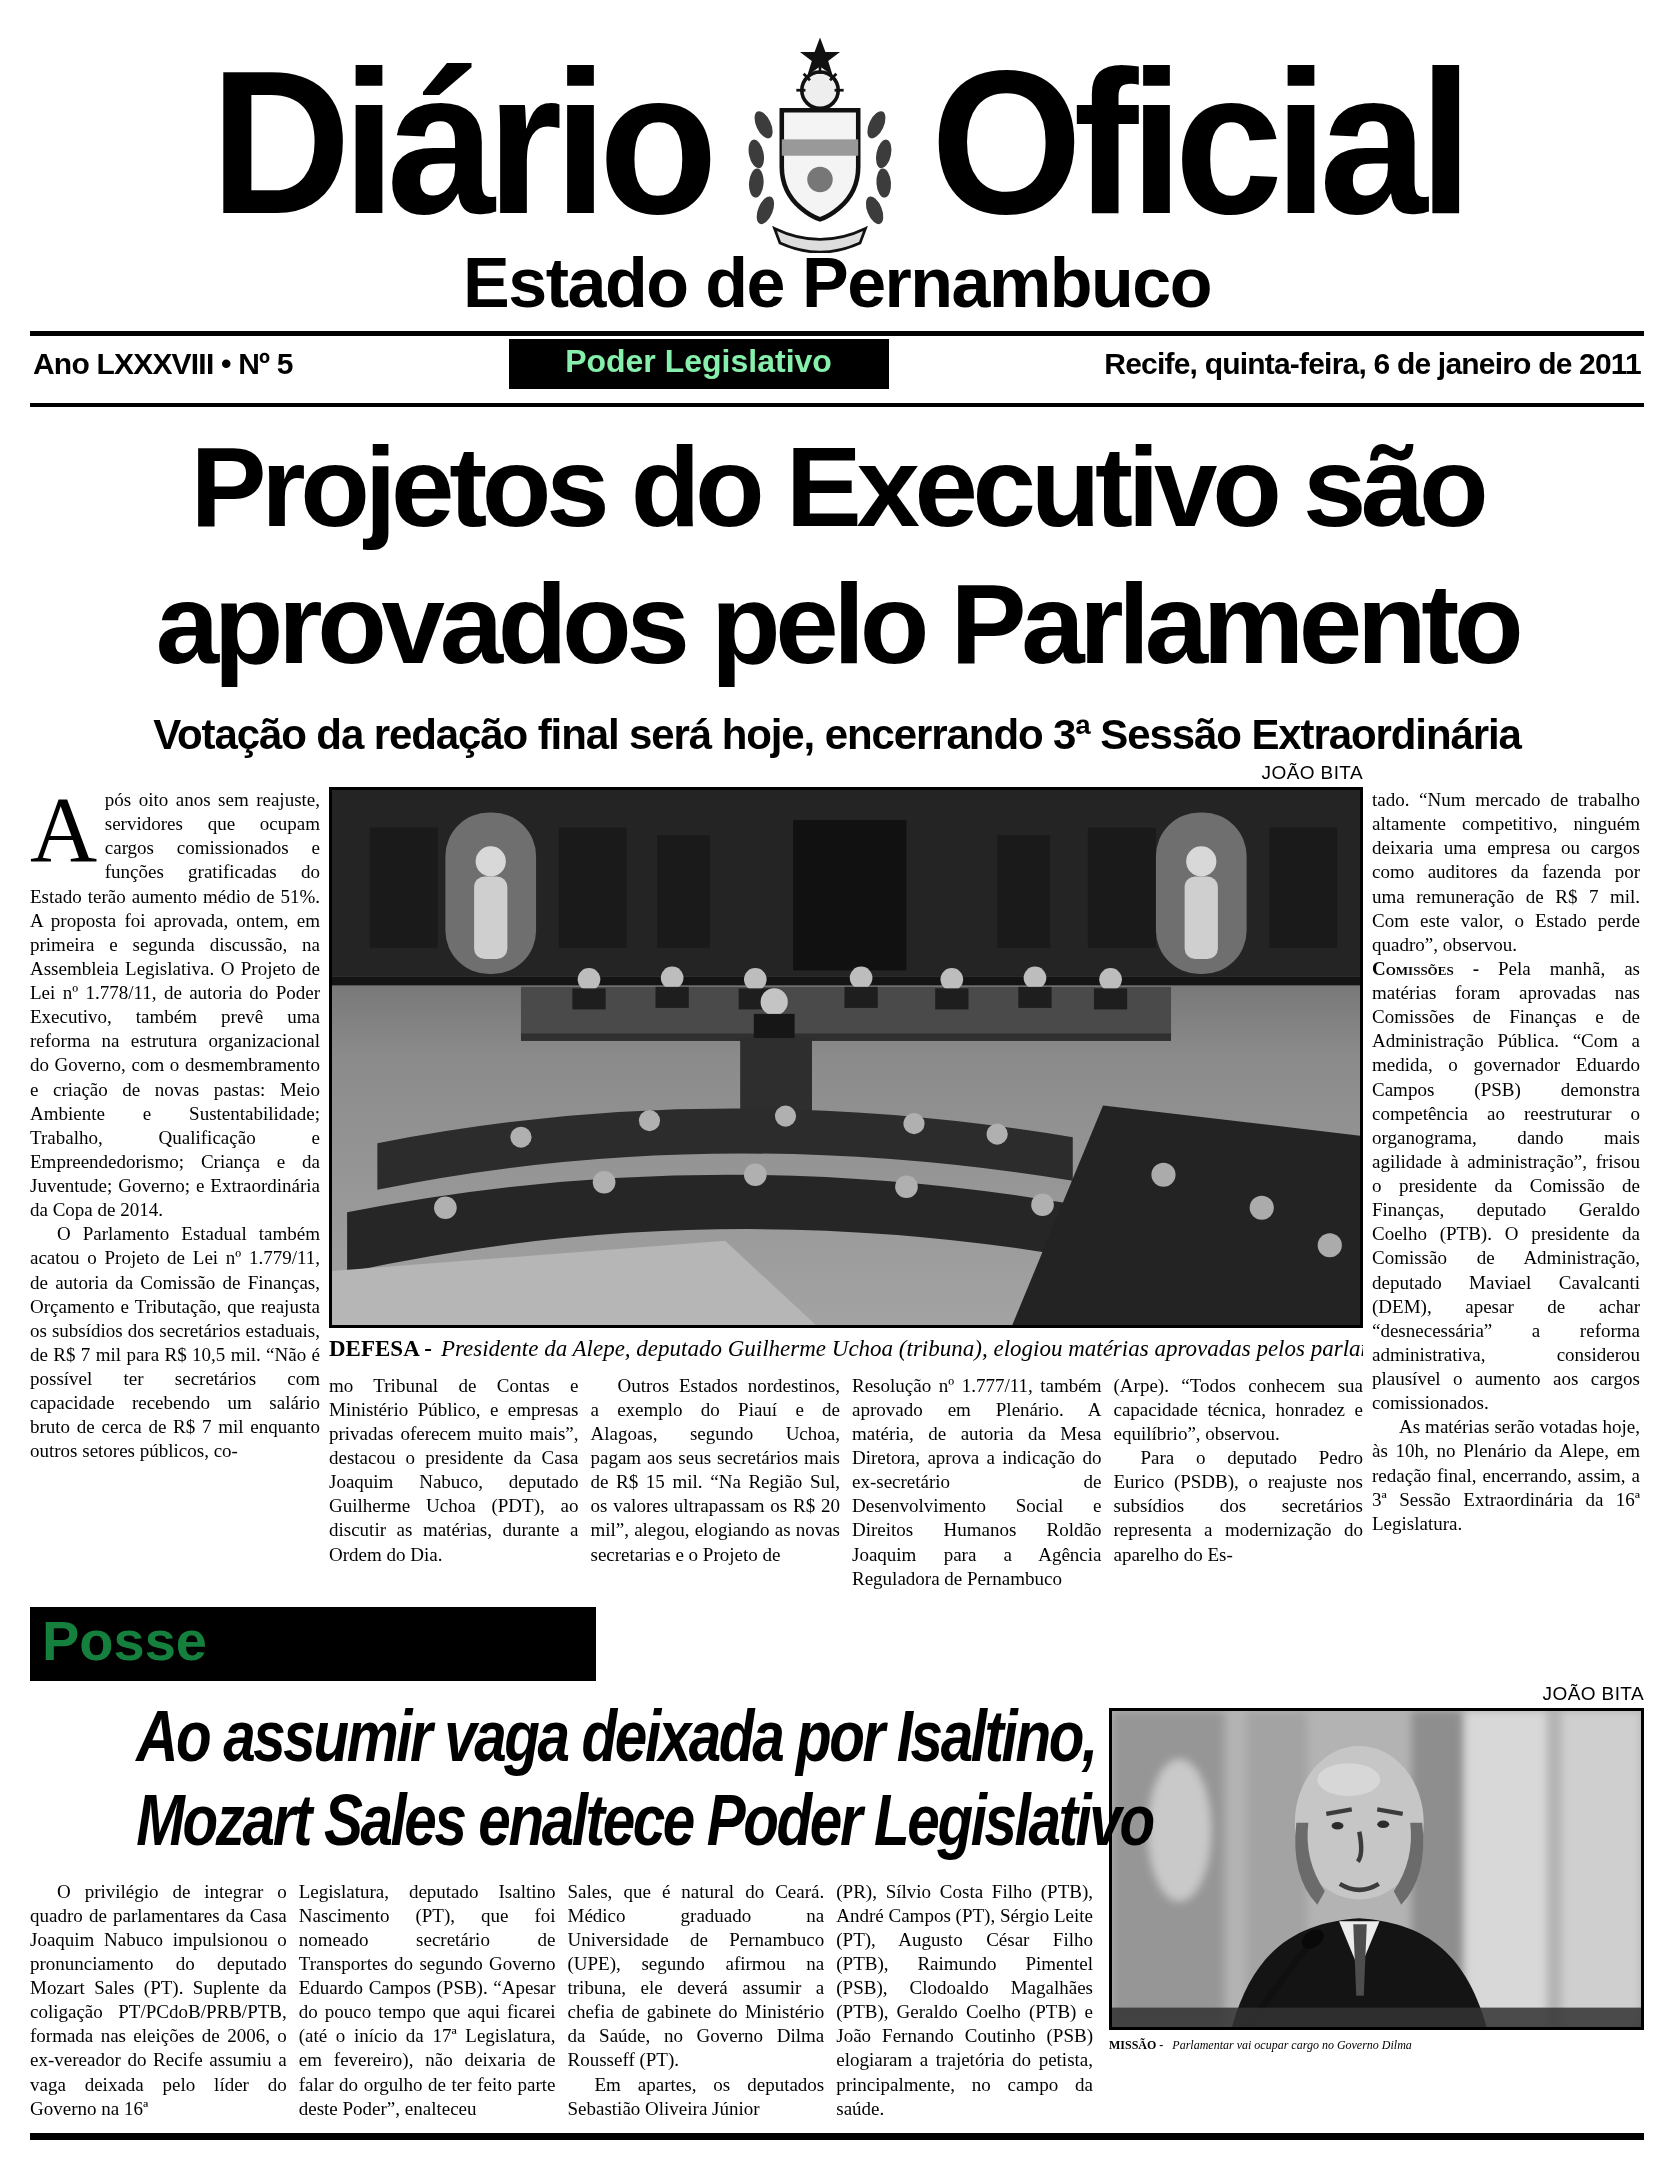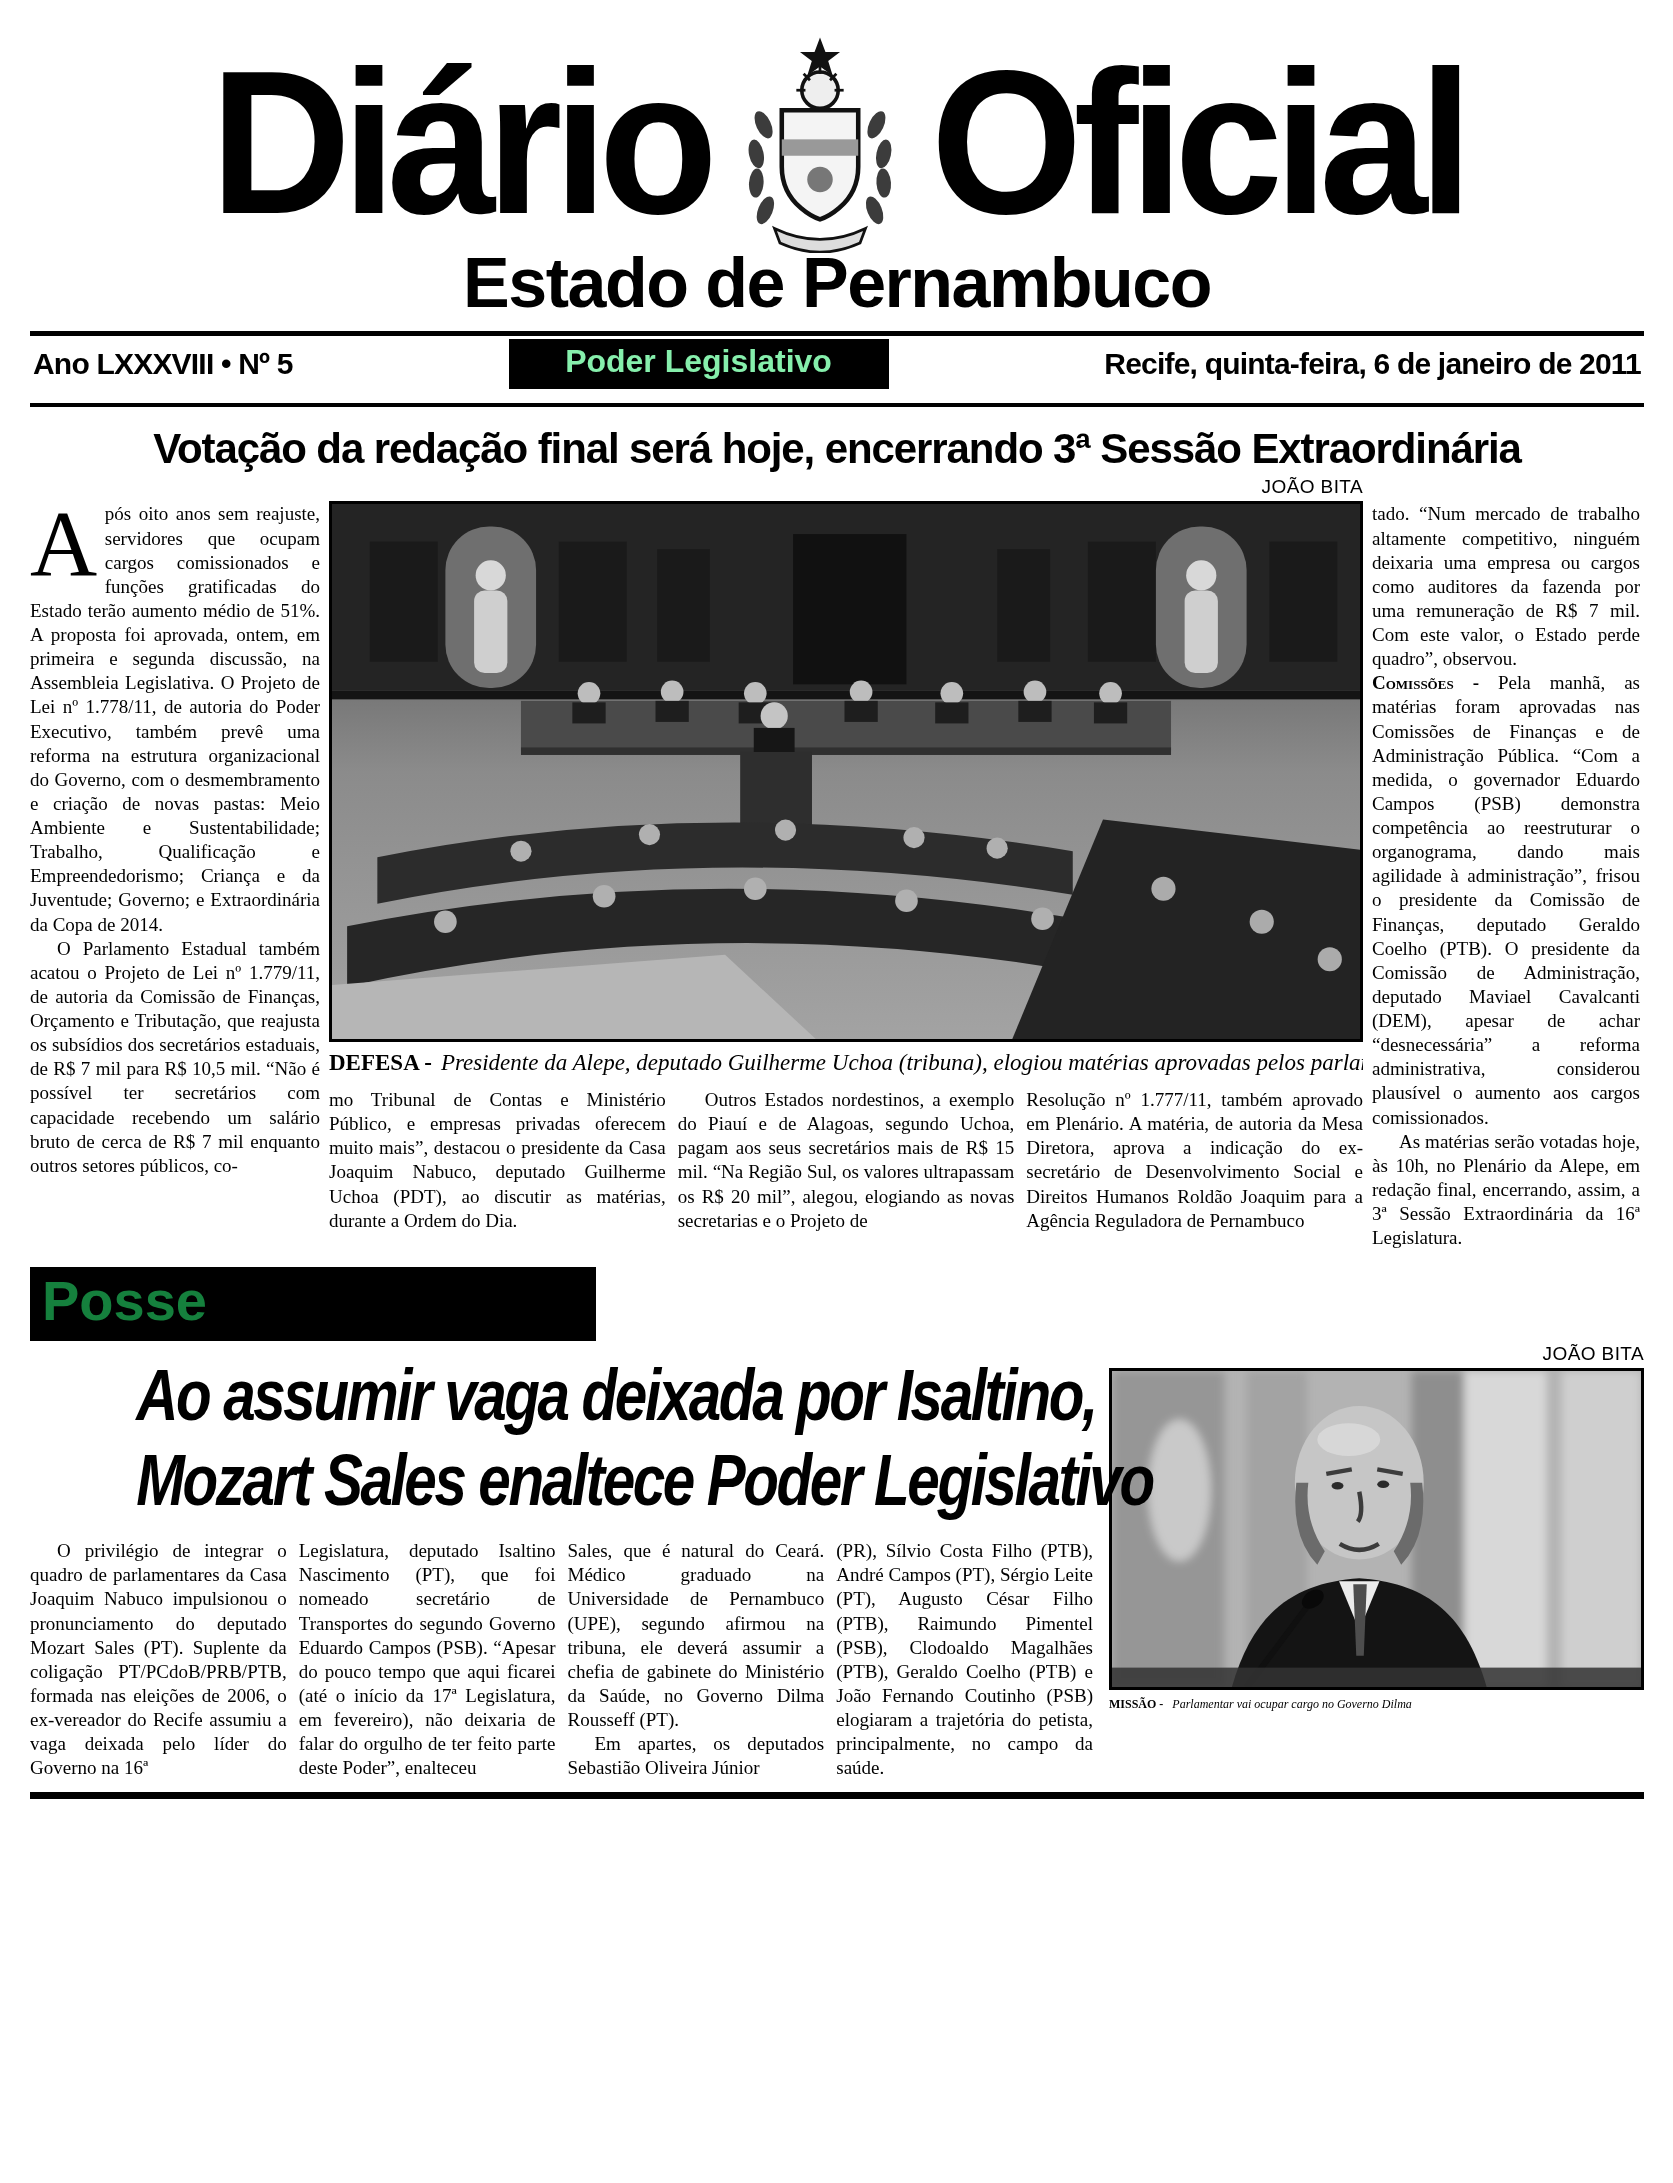--- a/index.html
+++ b/index.html
@@ -102,20 +102,24 @@
   <div class="rule"></div>
 
   <div class="dateline">
     <span class="ed">Ano LXXXVIII • Nº 5</span>
     <span class="section-box">Poder Legislativo</span>
     <span class="date">Recife, quinta-feira, 6 de janeiro de 2011</span>
   </div>
 
   <div class="rule"></div>
 
+  <h1 class="headline">
+    <span class="hl-line">Projetos do Executivo são</span>
+    <span class="hl-line">aprovados pelo Parlamento</span>
+  </h1>
   <div class="subheadline">Votação da redação final será hoje, encerrando 3ª Sessão Extraordinária</div>
 
   <section class="story1">
     <div class="s1-left">
       <p class="para"><span class="dropcap">A</span><span>pós oito anos sem reajuste, servidores que ocupam cargos comissionados e funções gratificadas do Estado terão aumento médio de 51%. A proposta foi aprovada, ontem, em primeira e segunda discussão, na Assembleia Legislativa. O Projeto de Lei nº 1.778/11, de autoria do Poder Executivo, também prevê uma reforma na estrutura organizacional do Governo, com o desmembramento e criação de novas pastas: Meio Ambiente e Sustentabilidade; Trabalho, Qualificação e Empreendedorismo; Criança e da Juventude; Governo; e Extraordinária da Copa de 2014.</span></p>
       <p class="para indent">O Parlamento Estadual também acatou o Projeto de Lei nº 1.779/11, de autoria da Comissão de Finanças, Orçamento e Tributação, que reajusta os subsídios dos secretários estaduais, de R$ 7 mil para R$ 10,5 mil. “Não é possível ter secretários com capacidade recebendo um salário bruto de cerca de R$ 7 mil enquanto outros setores públicos, co-</p>
     </div>
 
     <div class="s1-mid">
       <div class="credit">JOÃO BITA</div>
@@ -206,20 +210,24 @@
       <div class="s1-cols">
         <div class="ncol">
             <p class="para">mo Tribunal de Contas e Ministério Público, e empresas privadas oferecem muito mais”, destacou o presidente da Casa Joaquim Nabuco, deputado Guilherme Uchoa (PDT), ao discutir as matérias, durante a Ordem do Dia.</p>
           </div>
         <div class="ncol">
             <p class="para indent">Outros Estados nordestinos, a exemplo do Piauí e de Alagoas, segundo Uchoa, pagam aos seus secretários mais de R$ 15 mil. “Na Região Sul, os valores ultrapassam os R$ 20 mil”, alegou, elogiando as novas secretarias e o Projeto de</p>
           </div>
         <div class="ncol">
             <p class="para">Resolução nº 1.777/11, também aprovado em Plenário. A matéria, de autoria da Mesa Diretora, aprova a indicação do ex-secretário de Desenvolvimento Social e Direitos Humanos Roldão Joaquim para a Agência Reguladora de Pernambuco</p>
           </div>
+        <div class="ncol">
+          <p class="para">(Arpe). “Todos conhecem sua capacidade técnica, honradez e equilíbrio”, observou.</p>
+          <p class="para indent">Para o deputado Pedro Eurico (PSDB), o reajuste nos subsídios dos secretários representa a modernização do aparelho do Es-</p>
+        </div>
       </div>
     </div>
 
     <div class="s1-right">
       <p class="para">tado. “Num mercado de trabalho altamente competitivo, ninguém deixaria uma empresa ou cargos como auditores da fazenda por uma remuneração de R$ 7 mil. Com este valor, o Estado perde quadro”, observou.</p>
       <p class="para"><span class="runin">Comissões -</span> <span>Pela manhã, as matérias foram aprovadas nas Comissões de Finanças e de Administração Pública. “Com a medida, o governador Eduardo Campos (PSB) demonstra competência ao reestruturar o organograma, dando mais agilidade à administração”, frisou o presidente da Comissão de Finanças, deputado Geraldo Coelho (PTB). O presidente da Comissão de Administração, deputado Maviael Cavalcanti (DEM), apesar de achar “desnecessária” a reforma administrativa, considerou plausível o aumento aos cargos comissionados.</span></p>
       <p class="para indent">As matérias serão votadas hoje, às 10h, no Plenário da Alepe, em redação final, encerrando, assim, a 3ª Sessão Extraordinária da 16ª Legislatura.</p>
     </div>
   </section>
 

